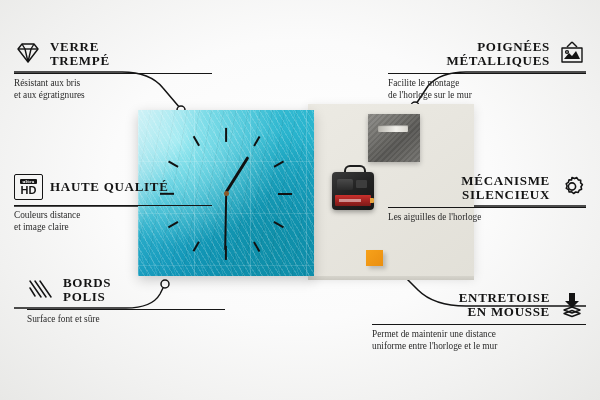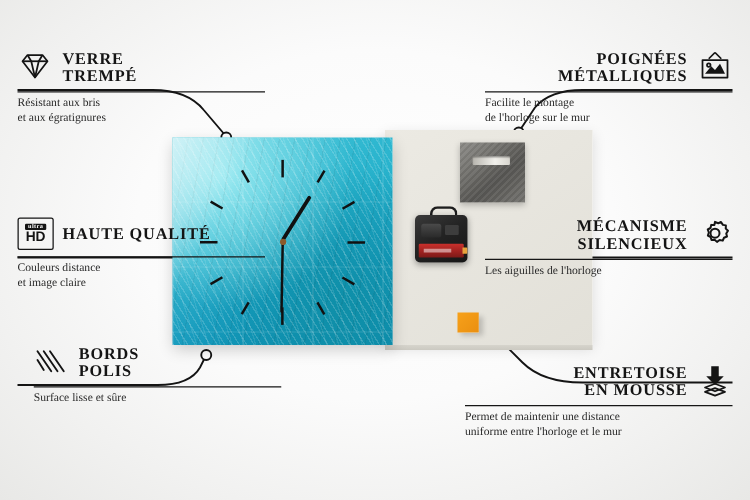--- a/index.html
+++ b/index.html
@@ -269,21 +269,21 @@
             <path d="M3,11 L8,19"></path>
           </g>
         </svg>
       </span>
       <div>
         <div class="title">BORDS</div>
         <div class="title">POLIS</div>
       </div>
     </div>
     <div class="rule"></div>
-    <div class="desc">Surface lisse et sûre</div>
+    <div class="desc">Surface font et sûre</div>
     <div class="desc"></div>
   </div>
 
   <div class="callout right" style="left:388px;top:40px;width:198px;">
     <div class="head">
       <div>
         <div class="title">POIGNÉES</div>
         <div class="title">MÉTALLIQUES</div>
       </div>
       <span class="ico">

